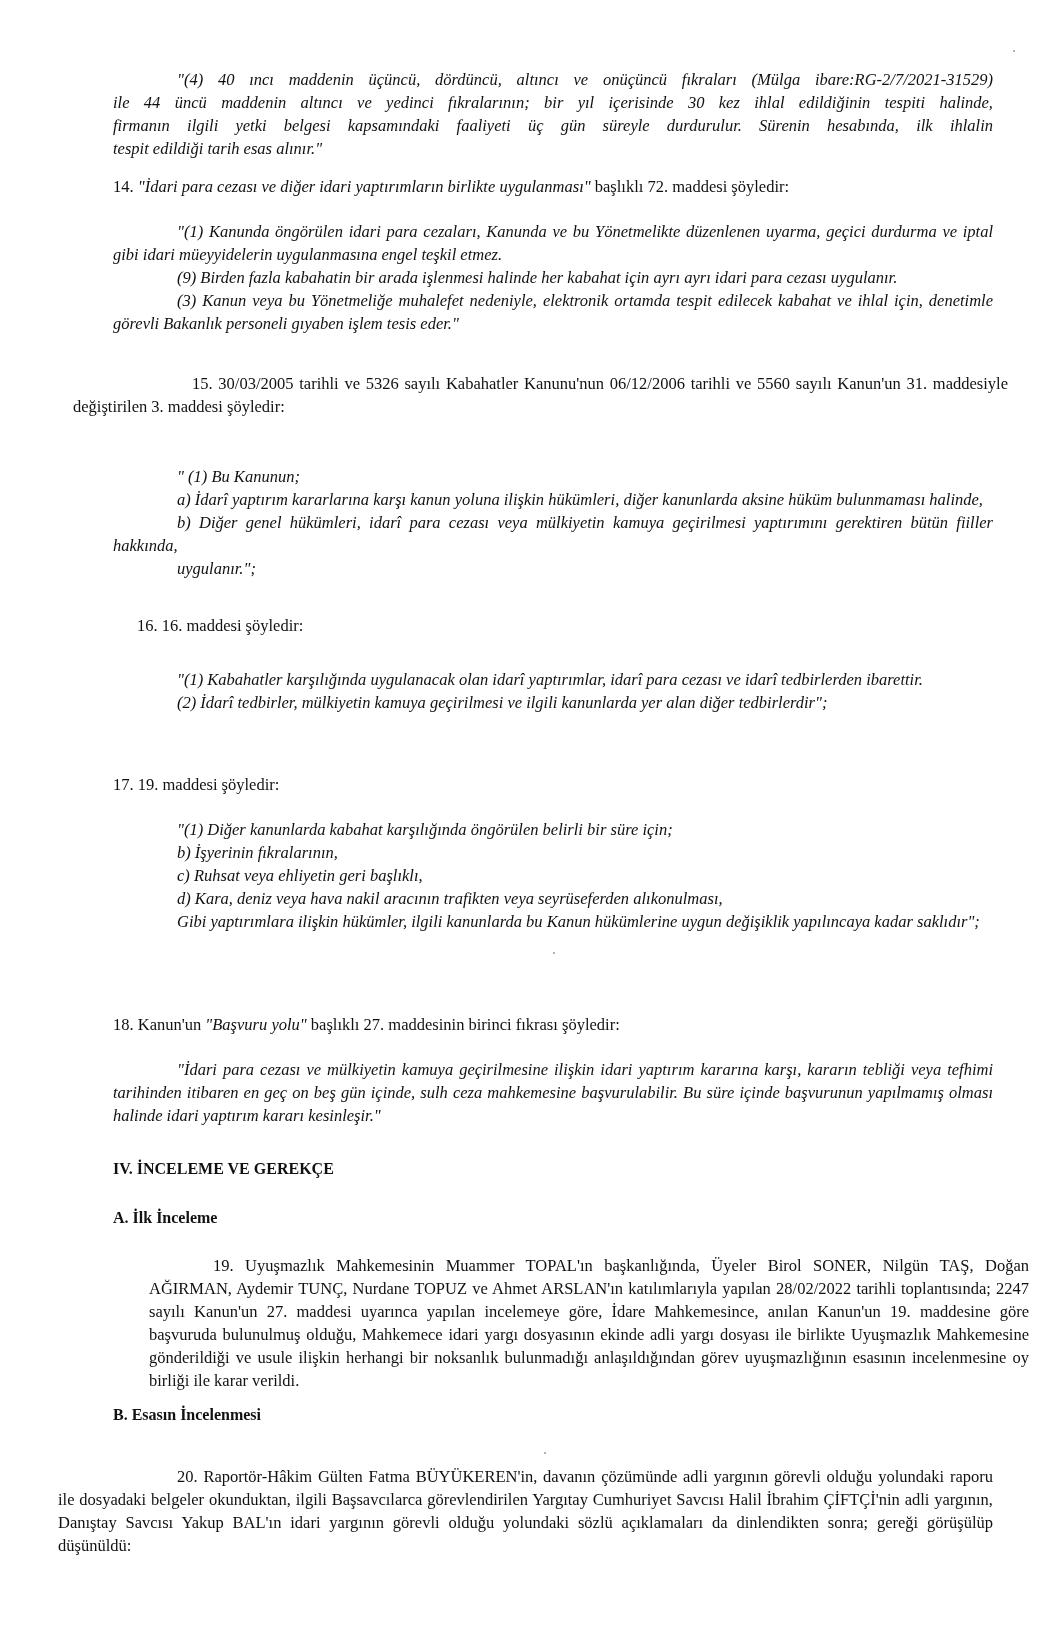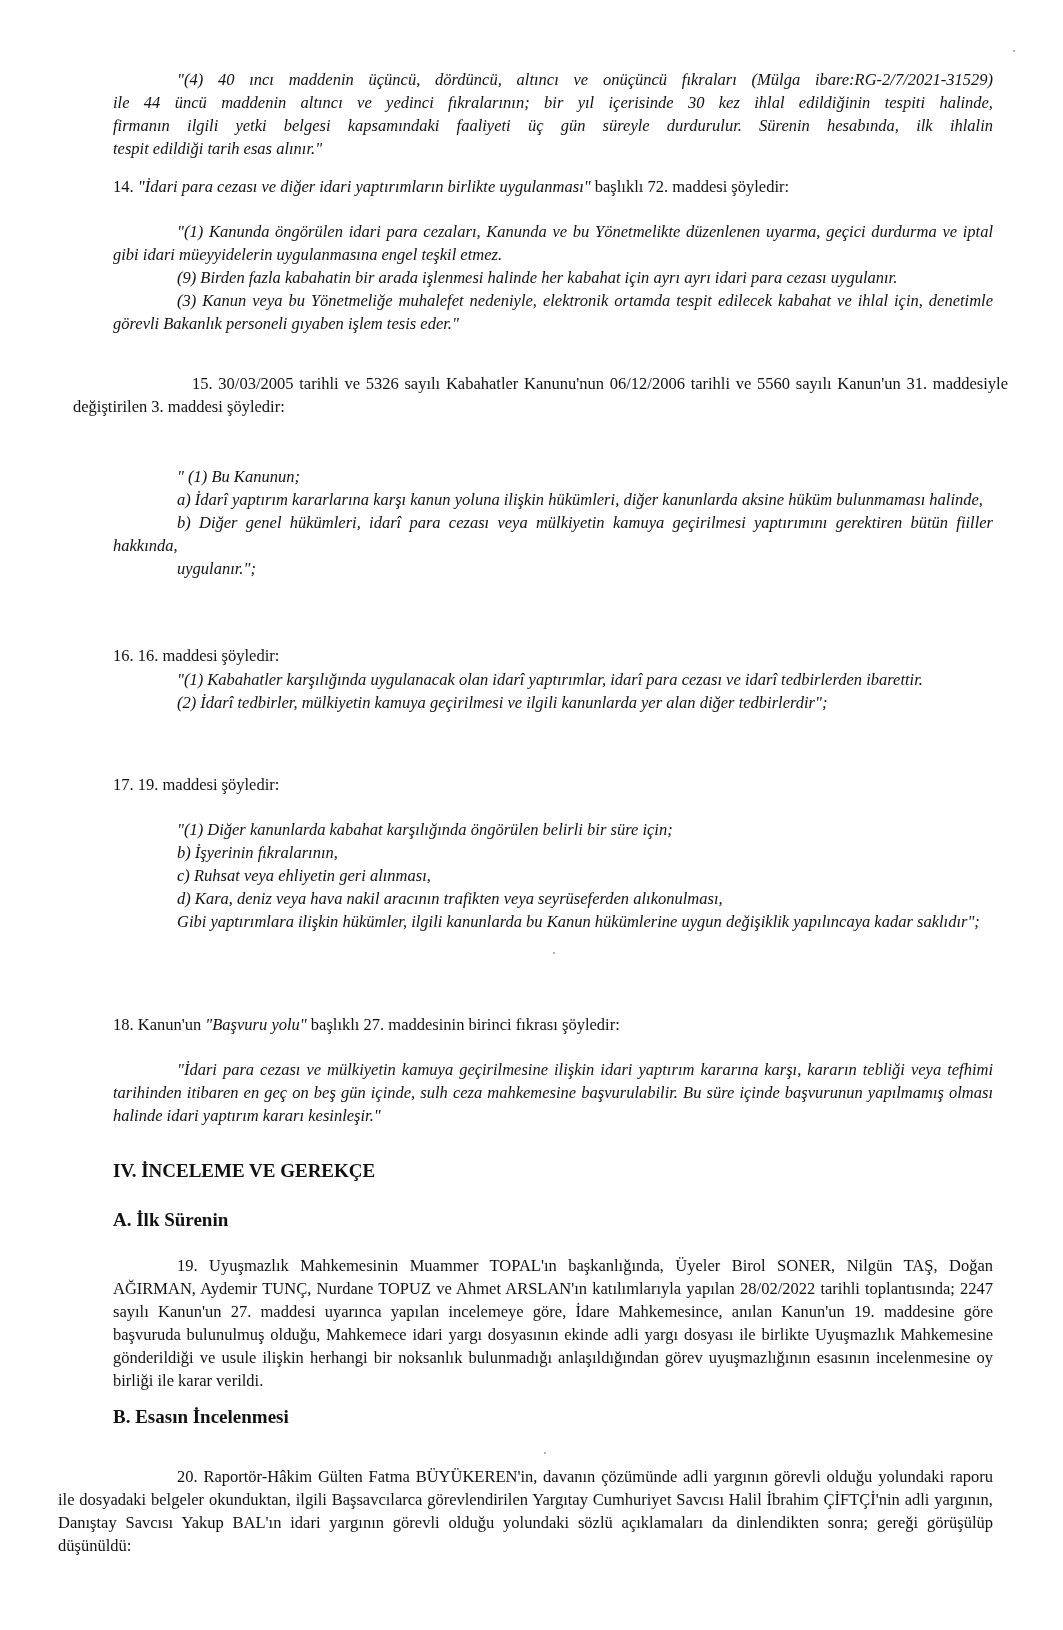--- a/index.html
+++ b/index.html
@@ -7,21 +7,21 @@
     width: 1063px; height: 1630px; position: relative; overflow: hidden;
     font-family: "Liberation Serif", "DejaVu Serif", serif;
     color: #111111;
     font-size: 16.5px;
   }
   .page { position: absolute; left: 0; top: 0; width: 1063px; height: 1630px; }
   .blk { position: absolute; left: 113px; width: 880px; line-height: 23px; text-align: justify; }
   .it { font-style: italic; }
   .ind { text-indent: 64px; }
   .p { margin: 0; }
-  .h { font-weight: bold; position: absolute; left: 113px; font-size: 19px; }
+  .h { font-weight: bold; position: absolute; left: 113px; font-size: 16px; }
   .lst { margin: 0; padding-left: 64px; }
   .j { text-align: justify; text-align-last: justify; }
   .dot { position: absolute; width: 2px; height: 2px; background: #999; border-radius: 1px; }
 </style>
 </head>
 <body>
 
 <div class="page">
 
   <div class="blk it" style="top:68px;">
@@ -47,52 +47,52 @@
     <p class="p" style="text-indent:119px;">15. 30/03/2005 tarihli ve 5326 sayılı Kabahatler Kanunu'nun 06/12/2006 tarihli ve 5560 sayılı Kanun'un 31. maddesiyle değiştirilen 3. maddesi şöyledir:</p>
   </div>
 
   <div class="blk it" style="top:465px;">
     <p class="p ind">" (1) Bu Kanunun;</p>
     <p class="p ind">a) İdarî yaptırım kararlarına karşı kanun yoluna ilişkin hükümleri, diğer kanunlarda aksine hüküm bulunmaması halinde,</p>
     <p class="p ind">b) Diğer genel hükümleri, idarî para cezası veya mülkiyetin kamuya geçirilmesi yaptırımını gerektiren bütün fiiller hakkında,</p>
     <p class="p ind">uygulanır.";</p>
   </div>
 
-  <div class="blk" style="top:644px;">
+  <div class="blk" style="top:614px;margin-left:24px;">
     <p class="p">16. 16. maddesi şöyledir:</p>
   </div>
   <div class="blk it" style="top:668px;">
     <p class="p ind">"(1) Kabahatler karşılığında uygulanacak olan idarî yaptırımlar, idarî para cezası ve idarî tedbirlerden ibarettir.</p>
     <p class="p ind">(2) İdarî tedbirler, mülkiyetin kamuya geçirilmesi ve ilgili kanunlarda yer alan diğer tedbirlerdir";</p>
   </div>
 
   <div class="blk" style="top:773px;">
     <p class="p">17. 19. maddesi şöyledir:</p>
   </div>
   <div class="blk it" style="top:818px;">
     <p class="p lst">"(1) Diğer kanunlarda kabahat karşılığında öngörülen belirli bir süre için;</p>
     <p class="p lst">b) İşyerinin fıkralarının,</p>
-    <p class="p lst">c) Ruhsat veya ehliyetin geri alınması,</p>
+    <p class="p lst">c) Ruhsat veya ehliyetin geri başlıklı,</p>
     <p class="p lst">d) Kara, deniz veya hava nakil aracının trafikten veya seyrüseferden alıkonulması,</p>
     <p class="p ind">Gibi yaptırımlara ilişkin hükümler, ilgili kanunlarda bu Kanun hükümlerine uygun değişiklik yapılıncaya kadar saklıdır";</p>
   </div>
 
   <div class="blk" style="top:1013px;">
     <span>18. Kanun'un</span>
     <span class="it">"Başvuru yolu"</span>
     <span>başlıklı 27. maddesinin birinci fıkrası şöyledir:</span>
   </div>
   <div class="blk it" style="top:1058px;">
     <p class="p ind">"İdari para cezası ve mülkiyetin kamuya geçirilmesine ilişkin idari yaptırım kararına karşı, kararın tebliği veya tefhimi tarihinden itibaren en geç on beş gün içinde, sulh ceza mahkemesine başvurulabilir. Bu süre içinde başvurunun yapılmamış olması halinde idari yaptırım kararı kesinleşir."</p>
   </div>
 
   <div class="h" style="top:1160px;">IV. İNCELEME VE GEREKÇE</div>
-  <div class="h" style="top:1209px;">A. İlk Sürenin</div>
+  <div class="h" style="top:1209px;">A. İlk İnceleme</div>
 
-  <div class="blk" style="top:1254px;">
+  <div class="blk" style="top:1254px;margin-left:36px;">
     <p class="p ind">19. Uyuşmazlık Mahkemesinin Muammer TOPAL'ın başkanlığında, Üyeler Birol SONER, Nilgün TAŞ, Doğan AĞIRMAN, Aydemir TUNÇ, Nurdane TOPUZ ve Ahmet ARSLAN'ın katılımlarıyla yapılan 28/02/2022 tarihli toplantısında; 2247 sayılı Kanun'un 27. maddesi uyarınca yapılan incelemeye göre, İdare Mahkemesince, anılan Kanun'un 19. maddesine göre başvuruda bulunulmuş olduğu, Mahkemece idari yargı dosyasının ekinde adli yargı dosyası ile birlikte Uyuşmazlık Mahkemesine gönderildiği ve usule ilişkin herhangi bir noksanlık bulunmadığı anlaşıldığından görev uyuşmazlığının esasının incelenmesine oy birliği ile karar verildi.</p>
   </div>
 
   <div class="h" style="top:1406px;">B. Esasın İncelenmesi</div>
 
   <div class="blk" style="top:1465px; left:58px; width:935px;">
     <p class="p" style="text-indent:119px;">20. Raportör-Hâkim Gülten Fatma BÜYÜKEREN'in, davanın çözümünde adli yargının görevli olduğu yolundaki raporu ile dosyadaki belgeler okunduktan, ilgili Başsavcılarca görevlendirilen Yargıtay Cumhuriyet Savcısı Halil İbrahim ÇİFTÇİ'nin adli yargının, Danıştay Savcısı Yakup BAL'ın idari yargının görevli olduğu yolundaki sözlü açıklamaları da dinlendikten sonra; gereği görüşülüp düşünüldü:</p>
   </div>
 
   <div class="dot" style="left:1013px; top:50px;"></div>

